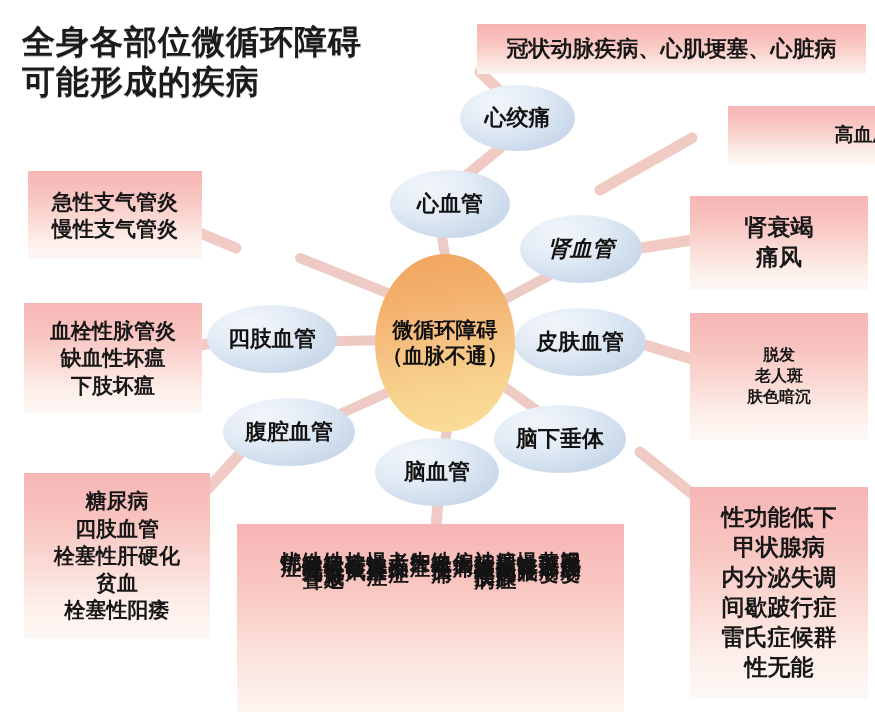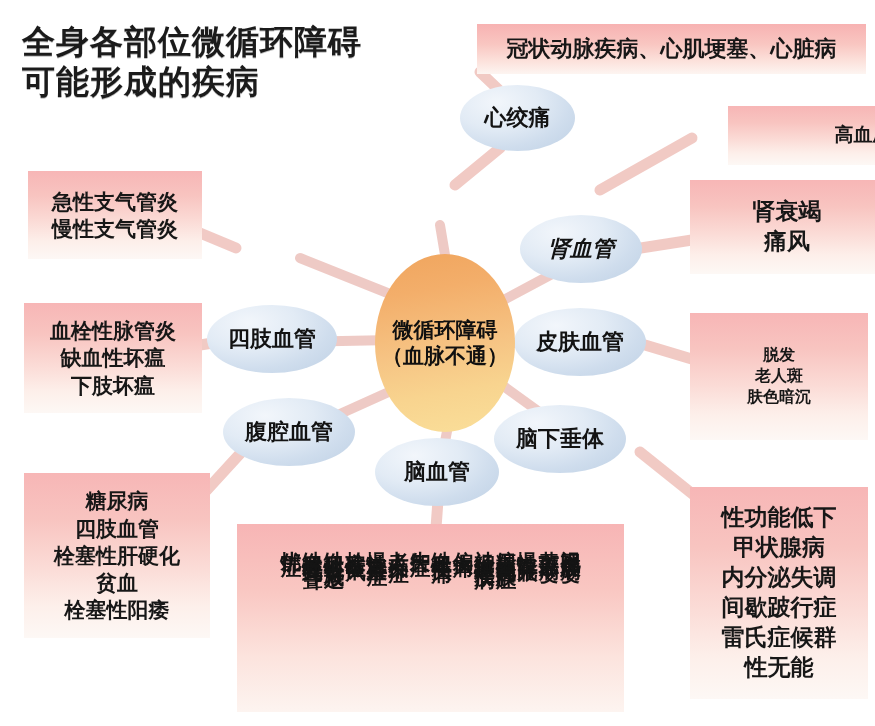--- a/index.html
+++ b/index.html
@@ -114,21 +114,21 @@
     </g>
   </svg>
 
   <div class="title">全身各部位微循环障碍
 可能形成的疾病</div>
 
   <div class="pbox topgrad" style="left:477px;top:24px;width:389px;height:50px;font-size:22px;">冠状动脉疾病、心肌埂塞、心脏病</div>
 
   <div class="pbox" style="left:728px;top:106px;width:178px;height:59px;font-size:19px;padding-left:46px;">高血压</div>
 
-  <div class="pbox" style="left:690px;top:180px;width:178px;height:94px;font-size:23px;padding-left:8px;">肾衰竭
+  <div class="pbox" style="left:690px;top:196px;width:178px;height:94px;font-size:23px;">肾衰竭
 痛风</div>
 
   <div class="pbox" style="left:690px;top:313px;width:178px;height:127px;font-size:16px;">脱发
 老人斑
 肤色暗沉</div>
 
   <div class="pbox" style="left:690px;top:487px;width:178px;height:212px;font-size:23px;">性功能低下
 甲状腺病
 内分泌失调
 间歇跛行症
@@ -160,20 +160,21 @@
       <div class="vcol">偏头痛</div>
       <div class="vcol">神经缺血性疾病</div>
       <div class="vcol">糖尿病视网膜症</div>
       <div class="vcol">慢性青光眼</div>
       <div class="vcol">黄斑部病变</div>
       <div class="vcol">视网膜病变</div>
     </div>
 
   <div class="node" style="left:460px;top:85px;width:115px;height:66px;font-size:22px;">心绞痛</div>
 
+  <div class="node" style="left:390px;top:170px;width:120px;height:68px;font-size:22px;">心血管</div>
 
 
   <div class="node" style="left:520px;top:215px;width:122px;height:68px;font-size:22px;font-style:italic;">肾血管</div>
 
   <div class="node" style="left:514px;top:308px;width:132px;height:68px;font-size:22px;">皮肤血管</div>
 
   <div class="node" style="left:207px;top:305px;width:130px;height:68px;font-size:22px;">四肢血管</div>
 
   <div class="node" style="left:223px;top:398px;width:132px;height:68px;font-size:22px;">腹腔血管</div>
 

